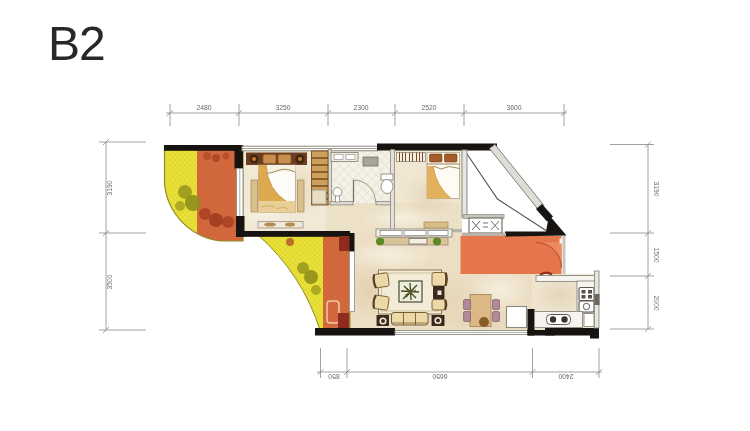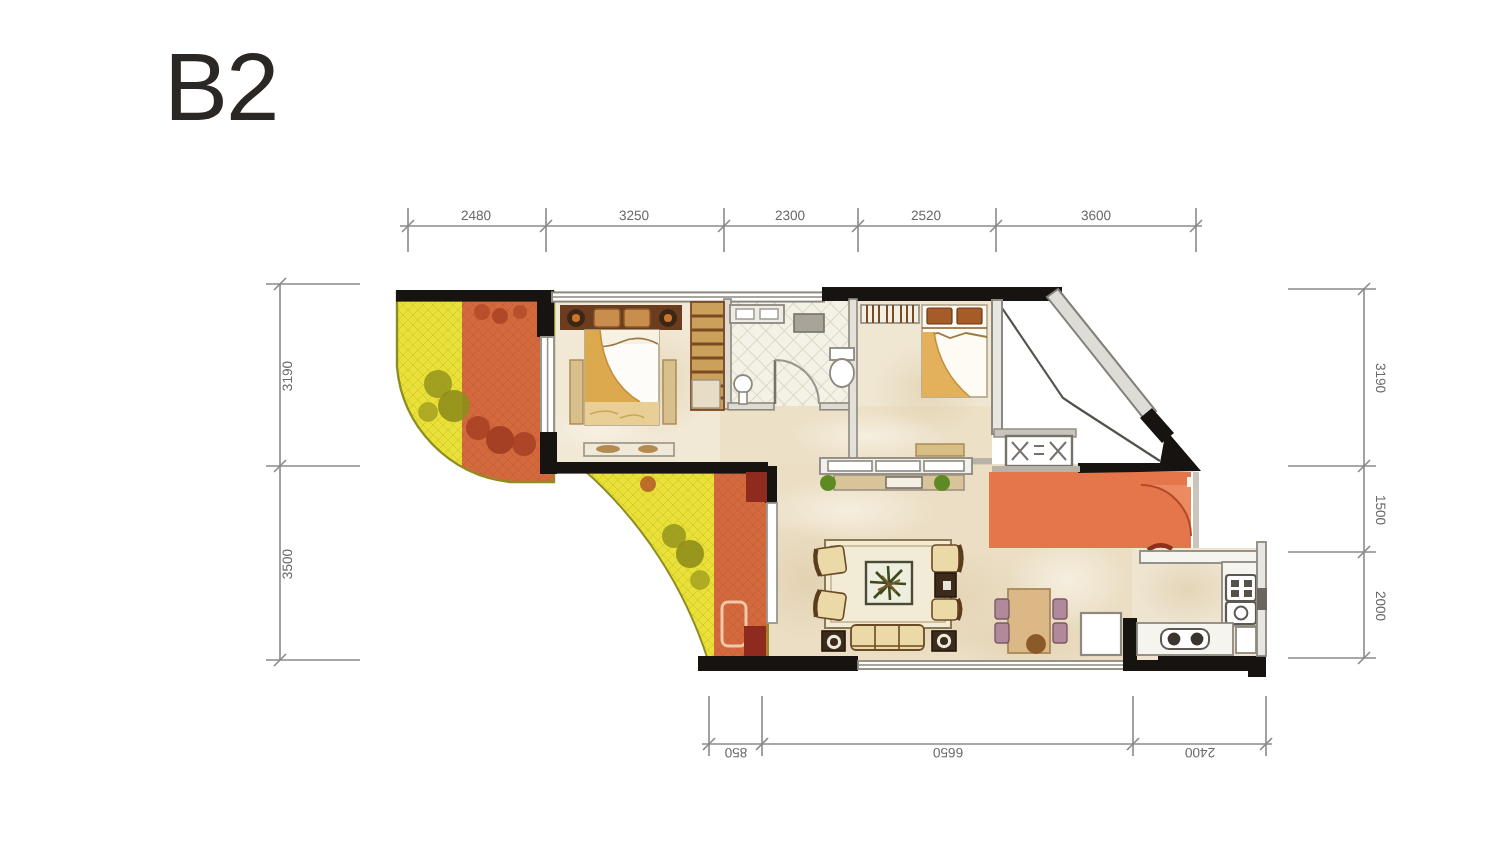--- a/index.html
+++ b/index.html
@@ -1,17 +1,17 @@
 <!DOCTYPE html>
 <html><head>
 <meta charset="utf-8">
 <style>
 html,body{margin:0;padding:0;background:#fff;}
 #stage{position:relative;width:672px;height:431px;background:#14b8a6;overflow:hidden;
-font-family:"Liberation Sans", sans-serif;margin-left:34px;}
+font-family:"Liberation Sans", sans-serif;}
 </style>
 </head>
 <body>
 <div id="stage">
 <svg width="750" height="431" viewBox="0 0 750 431">
 <defs>
 <pattern id="hatchY" width="5" height="5" patternUnits="userSpaceOnUse">
   <path d="M0,0 L5,5 M5,0 L0,5" stroke="#d5cb30" stroke-width="0.45" fill="none"></path>
 </pattern>
 <pattern id="hatchO" width="5" height="5" patternUnits="userSpaceOnUse">

